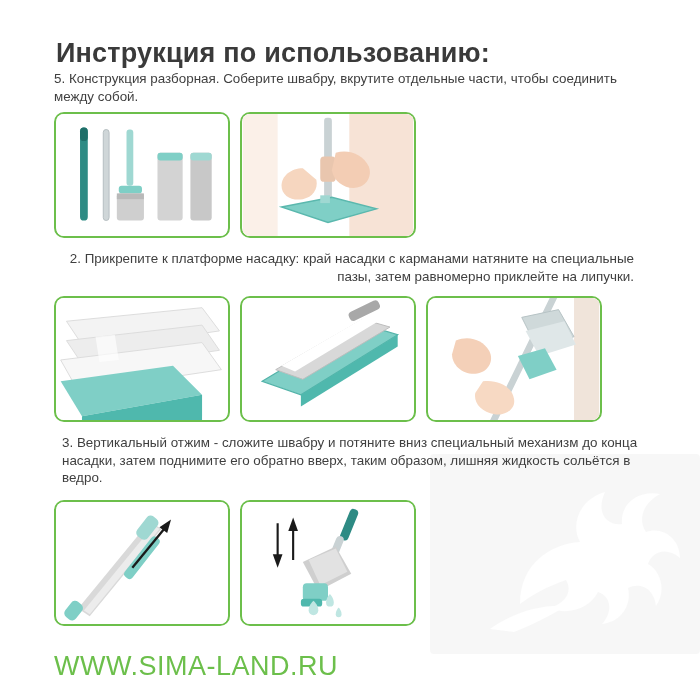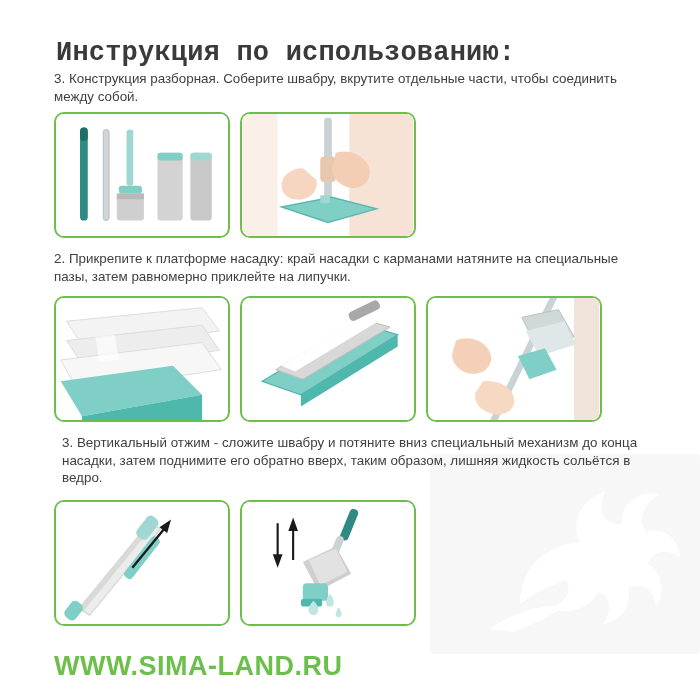--- a/index.html
+++ b/index.html
@@ -35,33 +35,32 @@
   }
 
   .title {
     position: absolute;
     left: 56px;
     top: 20px;
     font-size: 27px;
     font-weight: bold;
     color: #3a3a3a;
     letter-spacing: 0.2px;
-    font-family: Liberation Mono, monospace;
   }
 
   .step-text {
     position: absolute;
     left: 54px;
     color: #3f3f3f;
     font-size: 13.4px;
     line-height: 17.5px;
     width: 580px;
   }
   #step1-text { top: 70px; }
-  #step2-text { top: 250px; }
+  #step2-text { top: 250px; text-align: right; }
   #step3-text { top: 434px; margin-left: 8px; }
 
   .row {
     position: absolute;
     left: 54px;
     display: flex;
     gap: 10px;
   }
   #row1 { top: 112px; }
   #row2 { top: 296px; }
@@ -78,21 +77,21 @@
   .thumb.w1 { width: 176px; height: 126px; }
   .thumb.w2 { width: 176px; height: 126px; }
 
   .thumb svg { display: block; width: 100%; height: 100%; }
 
   .footer {
     position: absolute;
     left: 54px;
     bottom: 18px;
     font-size: 27px;
-    font-weight: bold;
+    font-weight: normal;
     color: #6cbf4b;
     letter-spacing: 0.5px;
   }
 </style>
 </head>
 <body>
 
 <div class="page">
 
   <svg class="ornament" viewBox="0 0 330 200" aria-hidden="true">
@@ -102,21 +101,21 @@
     <g fill="#ffffff">
       <path d="M150 150 C150 110 180 90 210 88 C200 70 210 45 235 38 C225 60 238 72 252 70 C250 50 268 36 290 40 C272 50 268 66 276 78 C292 72 310 84 310 104 C296 92 282 98 278 110 C292 118 296 138 286 152 C284 134 270 128 258 134 C262 150 252 168 232 170 C244 156 240 142 228 138 C220 154 198 162 180 154 C198 148 202 136 196 126 C178 132 160 142 150 150 Z"></path>
       <path d="M120 175 C140 160 170 150 196 152 C180 162 160 172 144 178 Z"></path>
       <circle cx="246" cy="104" r="7"></circle>
       <circle cx="226" cy="120" r="4"></circle>
     </g>
   </svg>
 
   <h1 class="title">Инструкция по использованию:</h1>
 
-  <div class="step-text" id="step1-text">3. Конструкция разборная. Соберите швабру, вкрутите отдельные  части, чтобы соединить между собой.</div>
+  <div class="step-text" id="step1-text">5. Конструкция разборная. Соберите швабру, вкрутите отдельные  части, чтобы соединить между собой.</div>
 
   <div class="row" id="row1">
     <div class="thumb w1">
       <svg viewBox="0 0 176 126" aria-hidden="true">
         <rect x="0" y="0" width="176" height="126" fill="#ffffff"></rect>
 
         <rect x="24" y="14" width="8" height="96" rx="4" fill="#2e8b84"></rect>
         <rect x="24" y="14" width="8" height="14" rx="4" fill="#1f6f69"></rect>
 
         <rect x="48" y="16" width="6" height="94" rx="3" fill="#cfd6d8"></rect>

